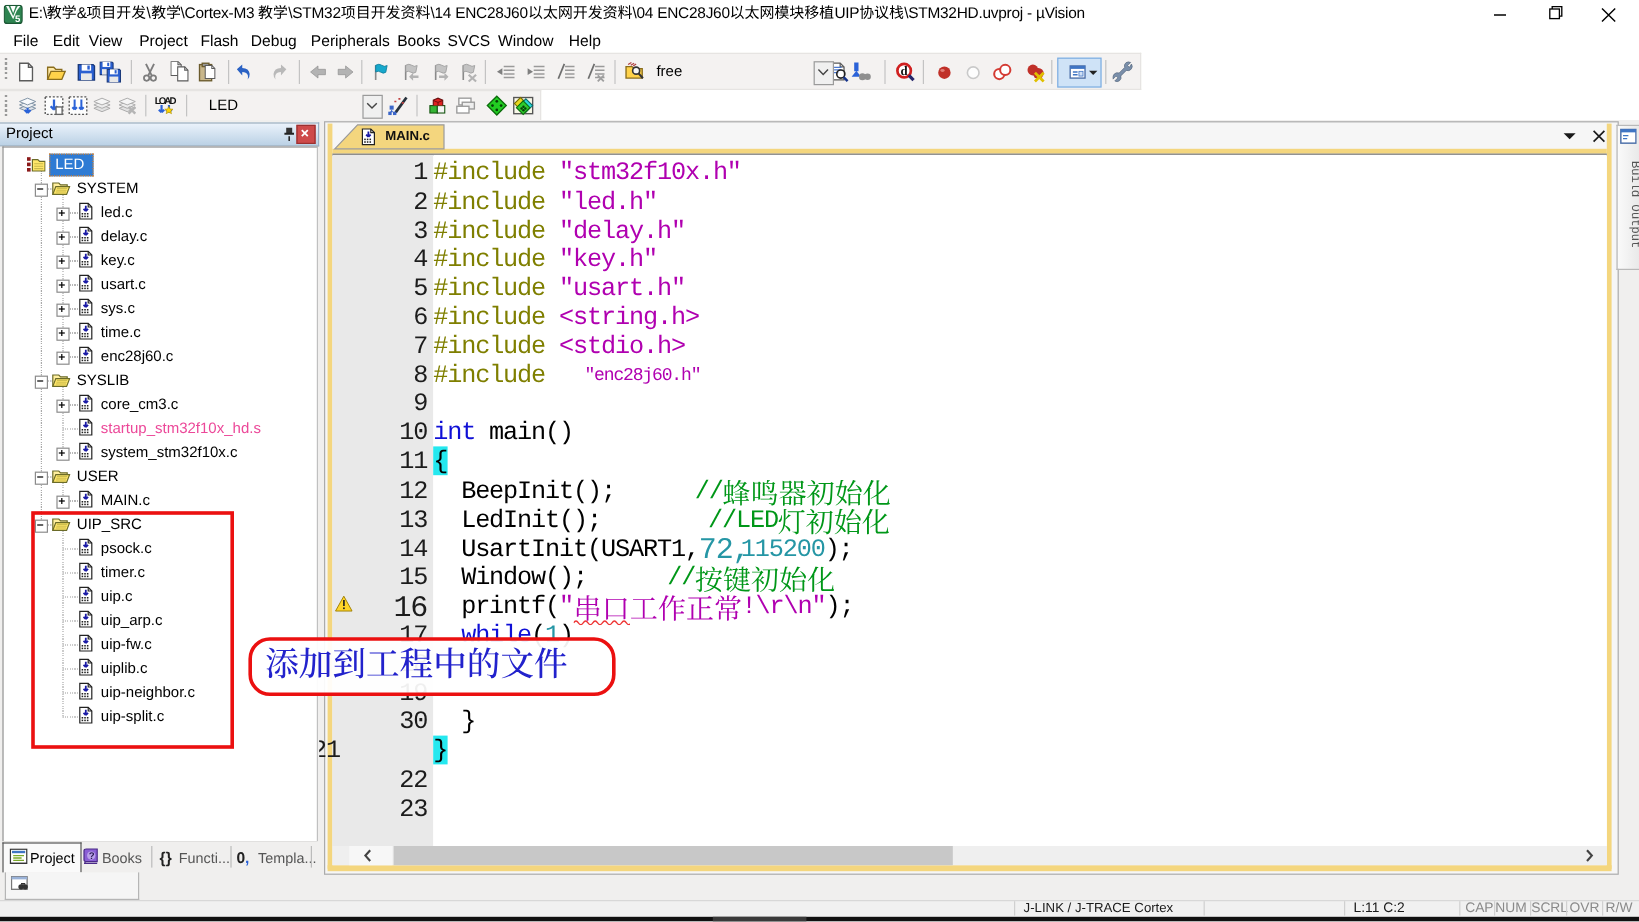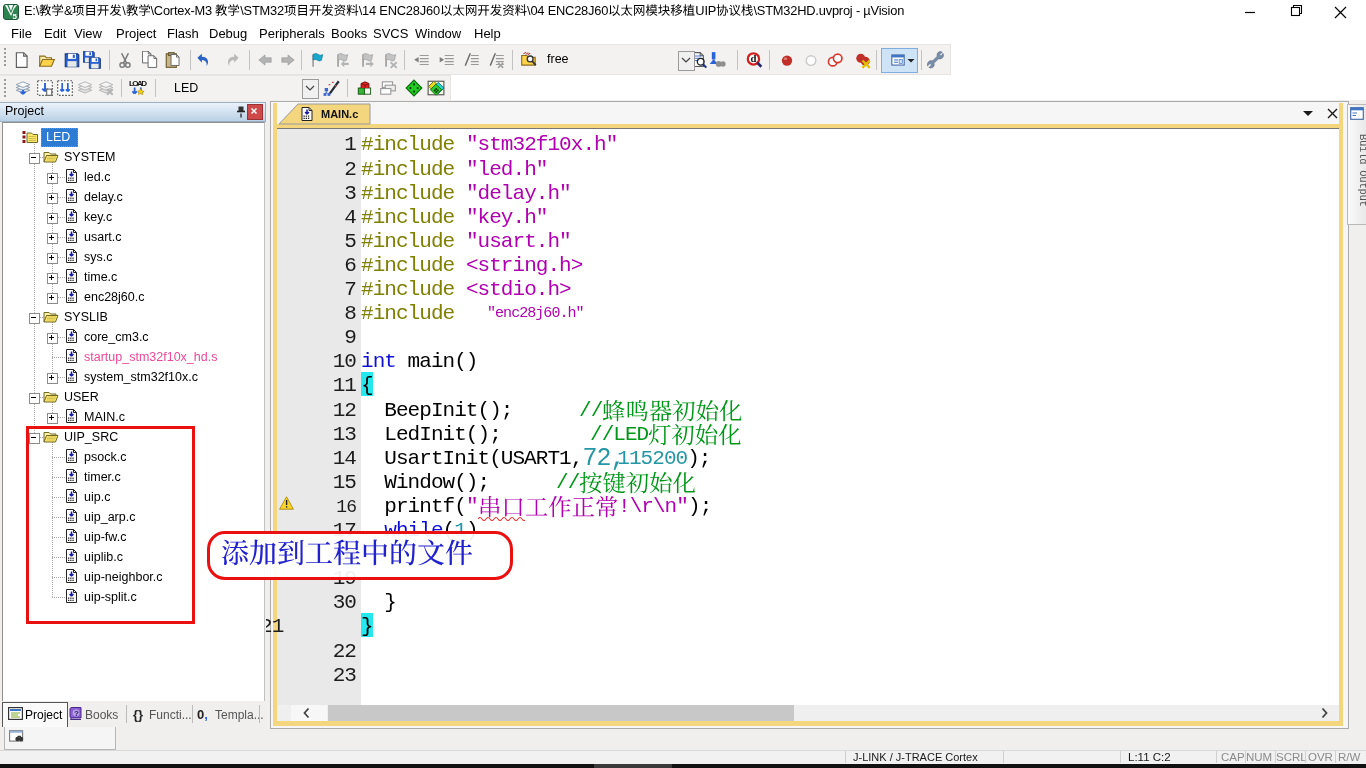--- a/index.html
+++ b/index.html
@@ -377,21 +377,21 @@
 <div class="abs mono" style="left:260px;top:253.9px;width:96px;height:24.1px;line-height:24.1px;font-size:21px;letter-spacing:-0.95px;text-align:right;color:#1c1c1c">6</div>
 <div class="abs mono" style="left:260px;top:278.0px;width:96px;height:24.1px;line-height:24.1px;font-size:21px;letter-spacing:-0.95px;text-align:right;color:#1c1c1c">7</div>
 <div class="abs mono" style="left:260px;top:302.1px;width:96px;height:24.1px;line-height:24.1px;font-size:21px;letter-spacing:-0.95px;text-align:right;color:#1c1c1c">8</div>
 <div class="abs mono" style="left:260px;top:326.2px;width:96px;height:24.1px;line-height:24.1px;font-size:21px;letter-spacing:-0.95px;text-align:right;color:#1c1c1c">9</div>
 <div class="abs mono" style="left:260px;top:350.3px;width:96px;height:24.1px;line-height:24.1px;font-size:21px;letter-spacing:-0.95px;text-align:right;color:#1c1c1c">10</div>
 <div class="abs mono" style="left:260px;top:374.4px;width:96px;height:24.1px;line-height:24.1px;font-size:21px;letter-spacing:-0.95px;text-align:right;color:#1c1c1c">11</div>
 <div class="abs mono" style="left:260px;top:398.5px;width:96px;height:24.1px;line-height:24.1px;font-size:21px;letter-spacing:-0.95px;text-align:right;color:#1c1c1c">12</div>
 <div class="abs mono" style="left:260px;top:422.6px;width:96px;height:24.1px;line-height:24.1px;font-size:21px;letter-spacing:-0.95px;text-align:right;color:#1c1c1c">13</div>
 <div class="abs mono" style="left:260px;top:446.7px;width:96px;height:24.1px;line-height:24.1px;font-size:21px;letter-spacing:-0.95px;text-align:right;color:#1c1c1c">14</div>
 <div class="abs mono" style="left:260px;top:470.8px;width:96px;height:24.1px;line-height:24.1px;font-size:21px;letter-spacing:-0.95px;text-align:right;color:#1c1c1c">15</div>
-<div class="abs mono" style="left:260px;top:494.9px;width:96px;height:24.1px;line-height:24.1px;font-size:18px;letter-spacing:-0.95px;text-align:right;color:#1c1c1c">16</div>
+<div class="abs mono" style="left:260px;top:494.9px;width:96px;height:24.1px;line-height:24.1px;font-size:25px;letter-spacing:-0.95px;text-align:right;color:#1c1c1c">16</div>
 <div class="abs mono" style="left:260px;top:519.0px;width:96px;height:24.1px;line-height:24.1px;font-size:21px;letter-spacing:-0.95px;text-align:right;color:#1c1c1c">17</div>
 <div class="abs mono" style="left:260px;top:543.1px;width:96px;height:24.1px;line-height:24.1px;font-size:21px;letter-spacing:-0.95px;text-align:right;color:#1c1c1c">18</div>
 <div class="abs mono" style="left:260px;top:567.2px;width:96px;height:24.1px;line-height:24.1px;font-size:21px;letter-spacing:-0.95px;text-align:right;color:#1c1c1c">19</div>
 <div class="abs mono" style="left:260px;top:591.3px;width:96px;height:24.1px;line-height:24.1px;font-size:21px;letter-spacing:-0.95px;text-align:right;color:#1c1c1c">30</div>
 <div class="abs mono" style="left:260px;top:615.4px;width:96px;height:24.1px;line-height:24.1px;font-size:21px;letter-spacing:-0.95px;text-align:left;color:#1c1c1c">21</div>
 <div class="abs mono" style="left:260px;top:639.5px;width:96px;height:24.1px;line-height:24.1px;font-size:21px;letter-spacing:-0.95px;text-align:right;color:#1c1c1c">22</div>
 <div class="abs mono" style="left:260px;top:663.6px;width:96px;height:24.1px;line-height:24.1px;font-size:21px;letter-spacing:-0.95px;text-align:right;color:#1c1c1c">23</div>
 <div class="abs mono" style="left:579px;top:398.5px;height:24.1px;line-height:24.1px;font-size:21px;letter-spacing:-0.95px;color:#009718">//</div>
 <svg style="position:absolute;left:602.3px;top:399.7px" width="140.4" height="25.3" viewBox="0 0 140.4 25.3">
     <path d="M13 2.3H19V3H12.7ZM14.8 9.2 17.1 9.4Q17 9.7 16.8 9.8Q16.7 10 16.2 10V20.8Q16.2 20.9 16.1 21Q15.9 21.2 15.6 21.3Q15.3 21.3 15 21.3H14.8ZM10.4 11.4H18.3L19.3 10.2Q19.3 10.2 19.6 10.4Q19.9 10.7 20.3 11Q20.8 11.3 21.1 11.7Q21 12 20.5 12H10.6ZM10.6 14H18.6L19.5 12.8Q19.5 12.8 19.8 13Q20.1 13.3 20.5 13.6Q20.9 14 21.3 14.3Q21.2 14.7 20.7 14.7H10.7ZM9.5 16.7H19.4L20.4 15.4Q20.4 15.4 20.6 15.5Q20.8 15.7 21.1 15.9Q21.4 16.2 21.7 16.4Q22 16.7 22.3 17Q22.2 17.3 21.7 17.3H9.7ZM13.6 -0.2 15.8 0.7Q15.7 0.9 15.5 1Q15.3 1.1 15 1.1Q13.9 3.1 12.5 4.7Q11 6.2 9.4 7.1L9.1 6.8Q10.4 5.7 11.7 3.8Q12.9 2 13.6 -0.2ZM12.8 2.8Q13.7 4.3 15 5.5Q16.4 6.7 18.3 7.5Q20.2 8.3 22.7 8.7L22.7 9Q22.3 9.1 22 9.4Q21.7 9.7 21.6 10.2Q19.1 9.6 17.4 8.6Q15.7 7.6 14.5 6.3Q13.4 4.9 12.5 3.2ZM18 2.3H17.8L18.8 1.4L20.5 2.9Q20.2 3.2 19.5 3.2Q18.1 5.8 15.5 7.8Q12.9 9.8 9.1 10.9L9 10.6Q12.2 9.3 14.5 7.2Q16.9 5 18 2.3ZM7.5 4.6H7.3L8.1 3.8L9.7 5.1Q9.6 5.2 9.4 5.3Q9.1 5.4 8.8 5.5V13Q8.8 13 8.7 13.2Q8.5 13.3 8.2 13.4Q8 13.5 7.7 13.5H7.5ZM7.4 14.3Q8.3 15.2 8.8 16Q9.4 16.8 9.6 17.5Q9.8 18.2 9.7 18.7Q9.7 19.2 9.5 19.6Q9.3 19.9 9 19.9Q8.6 19.9 8.3 19.5Q8.4 18.7 8.2 17.8Q8 16.9 7.7 16Q7.4 15.1 7 14.4ZM2.5 11.9H8.2V12.6H2.5ZM0.7 18.5Q1.5 18.4 2.7 18.1Q4 17.9 5.5 17.6Q7.1 17.3 8.7 16.9L8.8 17.3Q7.7 17.7 6.1 18.4Q4.4 19 2.2 19.9Q2.1 20.3 1.7 20.4ZM4.7 4.6H5.9V12.2L5.7 12.2L6 12.2V18Q6 18.1 5.7 18.3Q5.4 18.4 4.8 18.4H4.6V12.2L4.9 12.2L4.7 12.2ZM4.6 0.1 6.9 0.3Q6.8 0.5 6.6 0.7Q6.4 0.9 6 0.9V5H4.6ZM1.8 4.6V3.9L3.2 4.6H8.2V5.3H3.1V13.4Q3.1 13.5 2.9 13.6Q2.8 13.7 2.5 13.8Q2.3 13.9 2 13.9H1.8Z M27 17.1Q27 17.2 26.8 17.3Q26.7 17.4 26.4 17.5Q26.1 17.7 25.8 17.7H25.6V2.2V1.5L27.1 2.2H31.1V2.9H27ZM31.1 14.1V14.8H26.3V14.1ZM29.7 2.2 30.5 1.3 32.4 2.7Q32.2 2.9 32 3Q31.7 3.1 31.4 3.2V15.8Q31.4 15.9 31.1 16Q30.9 16.2 30.7 16.3Q30.4 16.4 30.1 16.4H29.9V2.2ZM36.3 4.3Q37.4 4.6 38.1 5.1Q38.8 5.6 39.1 6Q39.5 6.5 39.5 6.9Q39.6 7.3 39.4 7.6Q39.2 7.8 38.9 7.9Q38.6 7.9 38.2 7.7Q38.1 7.1 37.7 6.5Q37.4 6 36.9 5.4Q36.5 4.8 36 4.5ZM40.1 14.3Q40.1 14.3 40.5 14.6Q40.8 14.8 41.3 15.2Q41.7 15.6 42.1 15.9Q42 16.3 41.5 16.3H31.8L31.7 15.6H39.1ZM33.7 1.6 35.5 2.4H35.2V3.8Q35.2 3.8 34.8 3.8Q34.5 3.8 33.7 3.8V2.4ZM34.8 3.2 35.2 3.4V12.7H35.3L34.8 13.6L33.1 12.4Q33.3 12.2 33.6 12Q33.9 11.8 34.1 11.8L33.7 12.5V3.2ZM39.8 0.4Q39.7 0.9 38.9 0.9Q38.6 1.3 38.2 1.9Q37.8 2.4 37.5 2.8H36.8Q36.9 2.2 37.1 1.4Q37.2 0.5 37.3 -0.1ZM43.3 12 44.1 11.1 45.8 12.6Q45.6 12.8 44.9 12.9Q44.8 15.1 44.6 16.6Q44.4 18.2 44 19.2Q43.7 20.1 43.2 20.6Q42.8 20.9 42.2 21.1Q41.6 21.3 40.9 21.3Q40.9 20.9 40.9 20.6Q40.8 20.4 40.6 20.2Q40.3 20 39.8 19.9Q39.3 19.7 38.7 19.7L38.8 19.2Q39.2 19.3 39.7 19.3Q40.2 19.4 40.7 19.4Q41.2 19.5 41.4 19.5Q42 19.5 42.2 19.2Q42.7 18.8 43 17Q43.4 15.1 43.5 12ZM43.9 12V12.7H34.4V12ZM42.4 2.4V3.1H34.7V2.4ZM41.5 2.4 42.4 1.6 44.1 3Q44 3.1 43.8 3.2Q43.5 3.3 43.2 3.3Q43.1 5.3 43 6.7Q42.8 8.2 42.6 9Q42.3 9.8 41.9 10.2Q41.5 10.5 40.9 10.7Q40.4 10.9 39.8 10.9Q39.8 10.5 39.7 10.3Q39.6 10 39.4 9.8Q39.2 9.6 38.7 9.5Q38.2 9.3 37.7 9.3V8.9Q38.1 8.9 38.6 8.9Q39.1 9 39.5 9Q39.9 9 40.2 9Q40.5 9 40.6 9Q40.8 9 40.9 8.9Q41.2 8.5 41.4 6.9Q41.7 5.3 41.7 2.4Z M61 6.8Q62.1 7 62.7 7.3Q63.4 7.6 63.7 8Q64 8.4 64 8.7Q64.1 9 63.9 9.3Q63.8 9.5 63.5 9.6Q63.2 9.6 62.8 9.4Q62.5 8.9 61.9 8.2Q61.3 7.4 60.7 7ZM60.4 9.7Q61.8 11.1 64 12Q66.2 12.9 69.6 13.3L69.6 13.6Q69.2 13.7 69 14.1Q68.8 14.5 68.7 15.1Q66.5 14.5 64.9 13.7Q63.3 13 62.1 12Q61 11 60.1 9.9ZM59.3 7.6Q59.1 8 58.4 7.9Q57.5 9.4 56.1 10.8Q54.7 12.2 52.6 13.4Q50.5 14.6 47.6 15.5L47.5 15.2Q50 14.2 51.9 12.8Q53.8 11.5 55.1 9.9Q56.3 8.3 57.1 6.8ZM67.2 8.3Q67.2 8.3 67.4 8.4Q67.6 8.6 67.9 8.9Q68.3 9.1 68.6 9.4Q69 9.7 69.2 10Q69.1 10.4 68.6 10.4H48L47.8 9.7H66.1ZM64.8 14.1 65.7 13.2 67.6 14.6Q67.4 14.7 67.2 14.9Q66.9 15 66.5 15.1V20.5Q66.5 20.5 66.3 20.6Q66.1 20.8 65.8 20.9Q65.5 21 65.3 21H65.1V14.1ZM61 20.9Q61 21 60.8 21.1Q60.6 21.2 60.3 21.3Q60.1 21.3 59.8 21.3H59.5V14.1V13.4L61.1 14.1H65.8V14.8H61ZM65.8 19.1V19.8H60.2V19.1ZM55.5 14.1 56.3 13.2 58.2 14.6Q58.1 14.7 57.8 14.9Q57.5 15 57.2 15.1V20.3Q57.2 20.4 57 20.5Q56.8 20.6 56.5 20.7Q56.2 20.8 56 20.8H55.7V14.1ZM51.9 21Q51.9 21.1 51.7 21.2Q51.5 21.3 51.3 21.4Q51 21.5 50.7 21.5H50.5V14.1V13.8L50.8 13.6L52 14.1H56.6V14.8H51.9ZM56.5 19.1V19.8H51.2V19.1ZM65.3 1.3 66.2 0.4 68 1.8Q67.9 2 67.6 2.1Q67.4 2.2 67 2.3V7.2Q67 7.2 66.8 7.3Q66.6 7.4 66.3 7.5Q66 7.6 65.8 7.6H65.5V1.3ZM61.2 7Q61.2 7 61 7.1Q60.8 7.3 60.6 7.4Q60.3 7.4 60 7.4H59.8V1.3V0.6L61.3 1.3H66.2V2H61.2ZM66.3 5.8V6.5H60.3V5.8ZM55.5 1.3 56.3 0.4 58.1 1.8Q58 2 57.8 2.1Q57.5 2.2 57.2 2.3V6.8Q57.2 6.8 57 7Q56.7 7.1 56.5 7.2Q56.2 7.3 55.9 7.3H55.7V1.3ZM51.6 7.7Q51.6 7.8 51.4 7.9Q51.2 8 51 8.1Q50.7 8.2 50.4 8.2H50.2V1.3V0.6L51.7 1.3H56.5V2H51.6ZM56.5 5.8V6.5H50.9V5.8Z M86.1 2.7Q85.9 5.5 85.7 7.9Q85.4 10.4 84.9 12.4Q84.5 14.4 83.6 16.1Q82.7 17.7 81.4 19Q80.1 20.3 78.2 21.3L77.8 20.9Q79.9 19.7 81.1 17.9Q82.3 16.1 83 13.8Q83.7 11.5 84 8.7Q84.3 5.9 84.4 2.7ZM90.1 2.6 91 1.6 92.9 3.1Q92.6 3.4 91.9 3.5Q91.8 6.3 91.7 8.7Q91.6 11.1 91.5 13Q91.4 14.9 91.2 16.3Q91 17.7 90.7 18.7Q90.5 19.6 90.1 20Q89.6 20.6 88.9 20.9Q88.2 21.2 87.4 21.2Q87.4 20.8 87.4 20.5Q87.3 20.2 87 20Q86.8 19.8 86.1 19.6Q85.5 19.5 84.8 19.3L84.8 18.9Q85.4 19 86 19Q86.6 19.1 87.2 19.1Q87.7 19.2 88 19.2Q88.3 19.2 88.5 19.1Q88.7 19.1 88.9 18.8Q89.4 18.4 89.7 16.3Q89.9 14.2 90.1 10.7Q90.3 7.2 90.4 2.6ZM91.2 2.6V3.3H80.2L80 2.6ZM81.3 9.4Q81.2 9.6 81 9.6Q80.7 9.7 80.4 9.5Q79.8 10.2 79.1 10.7Q78.3 11.3 77.6 11.7L77.3 11.4Q77.9 10.8 78.6 10Q79.2 9.1 79.7 8.2ZM73.9 -0.1Q75.1 0.2 75.8 0.7Q76.6 1.2 76.9 1.7Q77.3 2.2 77.3 2.7Q77.4 3.1 77.2 3.4Q77 3.7 76.7 3.8Q76.3 3.8 75.9 3.6Q75.8 3 75.4 2.3Q75 1.7 74.5 1.1Q74.1 0.5 73.6 0.1ZM76.6 20.8Q76.6 20.9 76.4 21Q76.2 21.1 76 21.2Q75.7 21.3 75.3 21.3H75V10.7L76.6 9.4ZM76.3 10.7Q77.8 11.1 78.8 11.5Q79.7 12 80.2 12.6Q80.7 13.1 80.9 13.5Q81 14 80.9 14.3Q80.8 14.6 80.5 14.7Q80.1 14.8 79.7 14.6Q79.4 14 78.8 13.3Q78.2 12.6 77.5 12Q76.8 11.4 76.1 10.9ZM78 4.4 79 3.5 80.7 5.2Q80.5 5.3 80.3 5.3Q80.1 5.3 79.7 5.4Q78.9 7.1 77.5 8.9Q76.2 10.6 74.5 12.2Q72.8 13.8 71 14.9L70.7 14.6Q71.9 13.7 73.1 12.4Q74.2 11.2 75.2 9.8Q76.3 8.5 77 7.1Q77.8 5.7 78.2 4.4ZM79 4.4V5.1H71.2L71 4.4Z M105.1 11.2 106.8 11.9H113L113.8 11L115.5 12.3Q115.4 12.5 115.2 12.6Q114.9 12.6 114.6 12.7V20.6Q114.6 20.7 114.2 20.8Q113.9 21 113.3 21H113.1V12.6H106.6V20.8Q106.6 20.9 106.2 21.1Q105.9 21.3 105.3 21.3H105.1V11.9ZM113.7 18.6V19.3H106V18.6ZM111.3 0.9Q111.2 1.1 110.8 1.2Q110.5 1.4 109.9 1.2L110.6 1Q110.1 1.8 109.5 2.8Q108.8 3.8 108 4.9Q107.2 6 106.4 6.9Q105.6 7.9 104.8 8.6L104.7 8.4H105.6Q105.5 9.1 105.3 9.5Q105.1 9.9 104.8 10.1L103.9 8.1Q103.9 8.1 104.1 8Q104.4 7.9 104.5 7.8Q105.1 7.2 105.7 6.2Q106.4 5.2 107 4Q107.6 2.9 108.1 1.8Q108.6 0.7 108.8 -0.1ZM104.4 8.1Q105.3 8.1 106.9 8Q108.6 8 110.6 7.8Q112.6 7.7 114.7 7.6L114.8 8Q113.1 8.3 110.6 8.8Q108 9.3 104.9 9.6ZM111.4 3.9Q113 4.6 113.9 5.5Q114.9 6.3 115.4 7.1Q115.9 7.8 116 8.5Q116.1 9.1 115.9 9.5Q115.8 10 115.4 10Q115.1 10.1 114.6 9.8Q114.5 8.9 113.9 7.8Q113.4 6.7 112.6 5.8Q111.9 4.8 111.1 4.1ZM95.8 12.5Q97.8 13.4 99.2 14.2Q100.7 15.1 101.6 15.8Q102.4 16.6 102.9 17.2Q103.4 17.9 103.5 18.3Q103.6 18.8 103.5 19.1Q103.3 19.4 103 19.4Q102.7 19.5 102.3 19.3Q101.8 18.4 101 17.6Q100.2 16.7 99.2 15.8Q98.3 14.9 97.3 14.2Q96.2 13.4 95.4 12.8ZM95.4 12.8Q95.7 11.9 96.1 10.6Q96.5 9.3 96.9 7.8Q97.3 6.3 97.6 4.8Q98 3.3 98.3 2Q98.5 0.7 98.7 -0.2L101.1 0.3Q101 0.5 100.7 0.7Q100.5 0.9 99.9 0.8L100.2 0.5Q100 1.4 99.7 2.6Q99.4 3.8 99.1 5.1Q98.7 6.5 98.3 7.9Q97.9 9.4 97.5 10.7Q97 12.1 96.6 13.2ZM101.5 5.3 102.4 4.3 104.1 5.9Q103.9 6 103.7 6.1Q103.5 6.1 103.2 6.2Q102.9 8.5 102.4 10.7Q102 12.8 101 14.8Q100.1 16.8 98.6 18.4Q97 20.1 94.6 21.3L94.3 21Q96.4 19.7 97.7 18Q99.1 16.2 99.9 14.2Q100.7 12.2 101.1 9.9Q101.5 7.7 101.7 5.3ZM102.4 5.3V6H94.7L94.5 5.3Z M128.5 0.3 130.9 0.5Q130.9 0.8 130.7 1Q130.5 1.1 130.1 1.2V18.2Q130.1 18.7 130.3 18.9Q130.6 19.1 131.5 19.1H134.3Q135.3 19.1 136 19.1Q136.7 19.1 137 19.1Q137.2 19.1 137.3 19Q137.5 18.9 137.5 18.8Q137.7 18.5 137.9 17.5Q138.2 16.6 138.4 15.4H138.7L138.8 18.9Q139.2 19 139.4 19.2Q139.5 19.4 139.5 19.6Q139.5 20 139.1 20.2Q138.7 20.5 137.6 20.6Q136.4 20.6 134.2 20.6H131.3Q130.3 20.6 129.6 20.5Q129 20.3 128.8 19.8Q128.5 19.4 128.5 18.6ZM136.2 4 138.2 5.6Q138.1 5.7 137.9 5.8Q137.7 5.8 137.3 5.6Q136.2 6.9 134.8 8.3Q133.3 9.6 131.6 11Q129.8 12.3 127.9 13.5Q125.9 14.7 123.8 15.6L123.6 15.3Q125.5 14.3 127.3 12.9Q129.2 11.5 130.8 10Q132.5 8.5 133.9 6.9Q135.3 5.4 136.2 4ZM121.3 7.2 122 6.3 123.6 6.9Q123.5 7.1 123.4 7.2Q123.2 7.3 122.9 7.4V20.8Q122.9 20.9 122.7 21Q122.5 21.1 122.2 21.2Q121.9 21.3 121.6 21.3H121.3ZM124 -0.1 126.5 0.8Q126.5 1 126.2 1.1Q126 1.3 125.6 1.2Q124.7 3.6 123.4 5.6Q122.2 7.7 120.8 9.4Q119.4 11.2 117.8 12.4L117.5 12.2Q118.7 10.8 119.9 8.8Q121.1 6.9 122.2 4.6Q123.3 2.3 124 -0.1Z" fill="#009718"></path>

